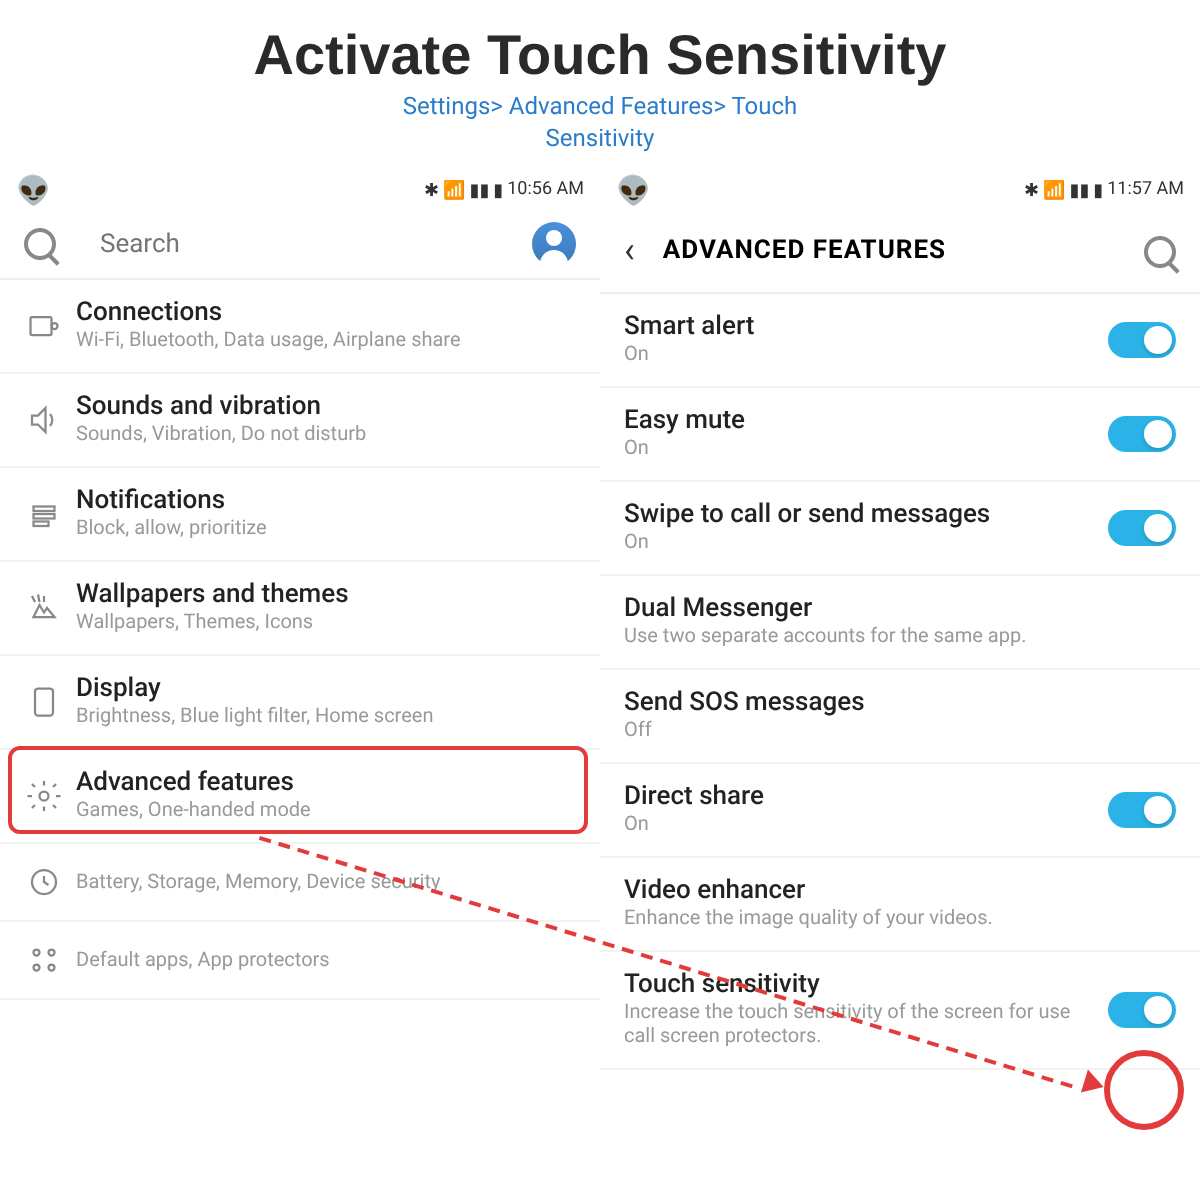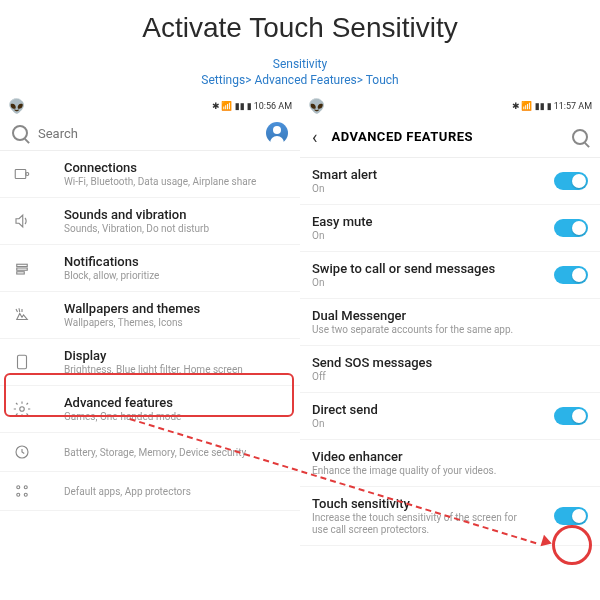--- a/index.html
+++ b/index.html
@@ -1,58 +1,58 @@
 <!DOCTYPE html>
 <html><head>
 <meta charset="utf-8">
 <style>
 *{margin:0;padding:0;box-sizing:border-box;font-family:-apple-system,BlinkMacSystemFont,"Segoe UI",Roboto,sans-serif}
 body{width:600px;height:600px;background:#fff;overflow:hidden;position:relative}
 .header{text-align:center;padding:12px 0 8px}
-.title{font-size:28px;font-weight:400;color:#2a2a2a;margin-bottom:13px;font-family:"Century Gothic",sans-serif}
+.title{font-size:28px;font-weight:700;color:#2a2a2a;margin-bottom:2px;font-family:"Century Gothic",sans-serif}
 .breadcrumb{font-size:12px;color:#2b7cc9;line-height:1.3}
 .phones{display:flex;position:relative}
 .phone{width:300px;background:#fff}
 .statusbar{height:20px;display:flex;align-items:center;justify-content:space-between;padding:0 8px;font-size:10px;color:#333}
 .status-left{font-size:14px}
 .status-right{display:flex;align-items:center;gap:2px}
 .status-right span{font-size:9px}
-.searchbar{display:flex;align-items:center;padding:6px 12px;gap:10px;border-bottom:1px solid #eee}
+.searchbar{display:flex;align-items:center;padding:6px 12px;gap:22px;border-bottom:1px solid #eee}
 .search-icon{width:16px;height:16px;border:2px solid #888;border-radius:50%;position:relative}
 .search-icon::after{content:'';position:absolute;width:6px;height:2px;background:#888;transform:rotate(45deg);bottom:-3px;right:-4px}
 .search-input{flex:1;border:none;font-size:13px;color:#999;outline:none}
 .avatar{width:22px;height:22px;border-radius:50%;background:linear-gradient(180deg,#4a90d9 0%,#3a7aba 100%);position:relative}
 .avatar::before{content:'';position:absolute;width:8px;height:8px;background:#fff;border-radius:50%;top:4px;left:7px}
 .avatar::after{content:'';position:absolute;width:14px;height:8px;background:#fff;border-radius:8px 8px 0 0;bottom:0;left:4px}
 .advheader{display:flex;align-items:center;padding:10px 12px;gap:14px;border-bottom:1px solid #eee}
 .back-icon{font-size:18px;color:#333}
 .advheader-title{font-weight:700;font-size:13px;letter-spacing:0.5px;flex:1}
 .advheader .search-icon{margin-left:auto}
 .list{}
-.item{display:flex;align-items:center;padding:9px 12px;gap:32px;border-bottom:1px solid #f2f2f2}
+.item{display:flex;align-items:center;padding:9px 12px;gap:6px;border-bottom:1px solid #f2f2f2}
 .item-icon{width:20px;height:20px;flex-shrink:0;display:flex;align-items:center;justify-content:center;color:#888}
 .item-text{flex:1;min-width:0}
 .item-title{font-size:13px;color:#222;font-weight:500}
 .item-sub{font-size:10px;color:#999;margin-top:1px;line-height:1.2}
 .toggle{width:34px;height:18px;background:#2bb3e8;border-radius:10px;position:relative;flex-shrink:0}
 .toggle::after{content:'';position:absolute;width:14px;height:14px;background:#fff;border-radius:50%;top:2px;right:2px;box-shadow:0 1px 2px rgba(0,0,0,0.2)}
 .highlight-box{position:absolute;border:2px solid #e23b3b;border-radius:6px;pointer-events:none}
 .highlight-circle{position:absolute;border:3px solid #e23b3b;border-radius:50%;pointer-events:none}
 .arrow-line{position:absolute;border-top:2px dashed #e23b3b;pointer-events:none;transform-origin:0 0}
 .arrow-head{position:absolute;width:0;height:0;border-left:10px solid #e23b3b;border-top:6px solid transparent;border-bottom:6px solid transparent;pointer-events:none}
 svg{width:18px;height:18px;fill:none;stroke:#888;stroke-width:1.5}
 </style>
 </head>
 <body>
 
 <div class="header">
   <div class="title">Activate Touch Sensitivity</div>
   <div class="breadcrumb">
+    <div>Settings&gt; Advanced Features&gt; Touch</div>
     <div>Sensitivity</div>
-    <div>Settings&gt; Advanced Features&gt; Touch</div>
   </div>
 </div>
 
 <div class="phones">
 
 <div class="phone">
   <div class="statusbar">
     <div class="status-left">👽</div>
     <div class="status-right">
       <span>✱</span>
@@ -212,21 +212,21 @@
           </div>
     </div>
     <div class="item">
       <div class="item-text">
             <div class="item-title">Send SOS messages</div>
             <div class="item-sub">Off</div>
           </div>
     </div>
     <div class="item">
       <div class="item-text">
-            <div class="item-title">Direct send</div>
+            <div class="item-title">Direct share</div>
             <div class="item-sub">On</div>
           </div>
       <div class="toggle"></div>
     </div>
     <div class="item">
       <div class="item-text">
             <div class="item-title">Video enhancer</div>
             <div class="item-sub">Enhance the image quality of your videos.</div>
           </div>
     </div>

